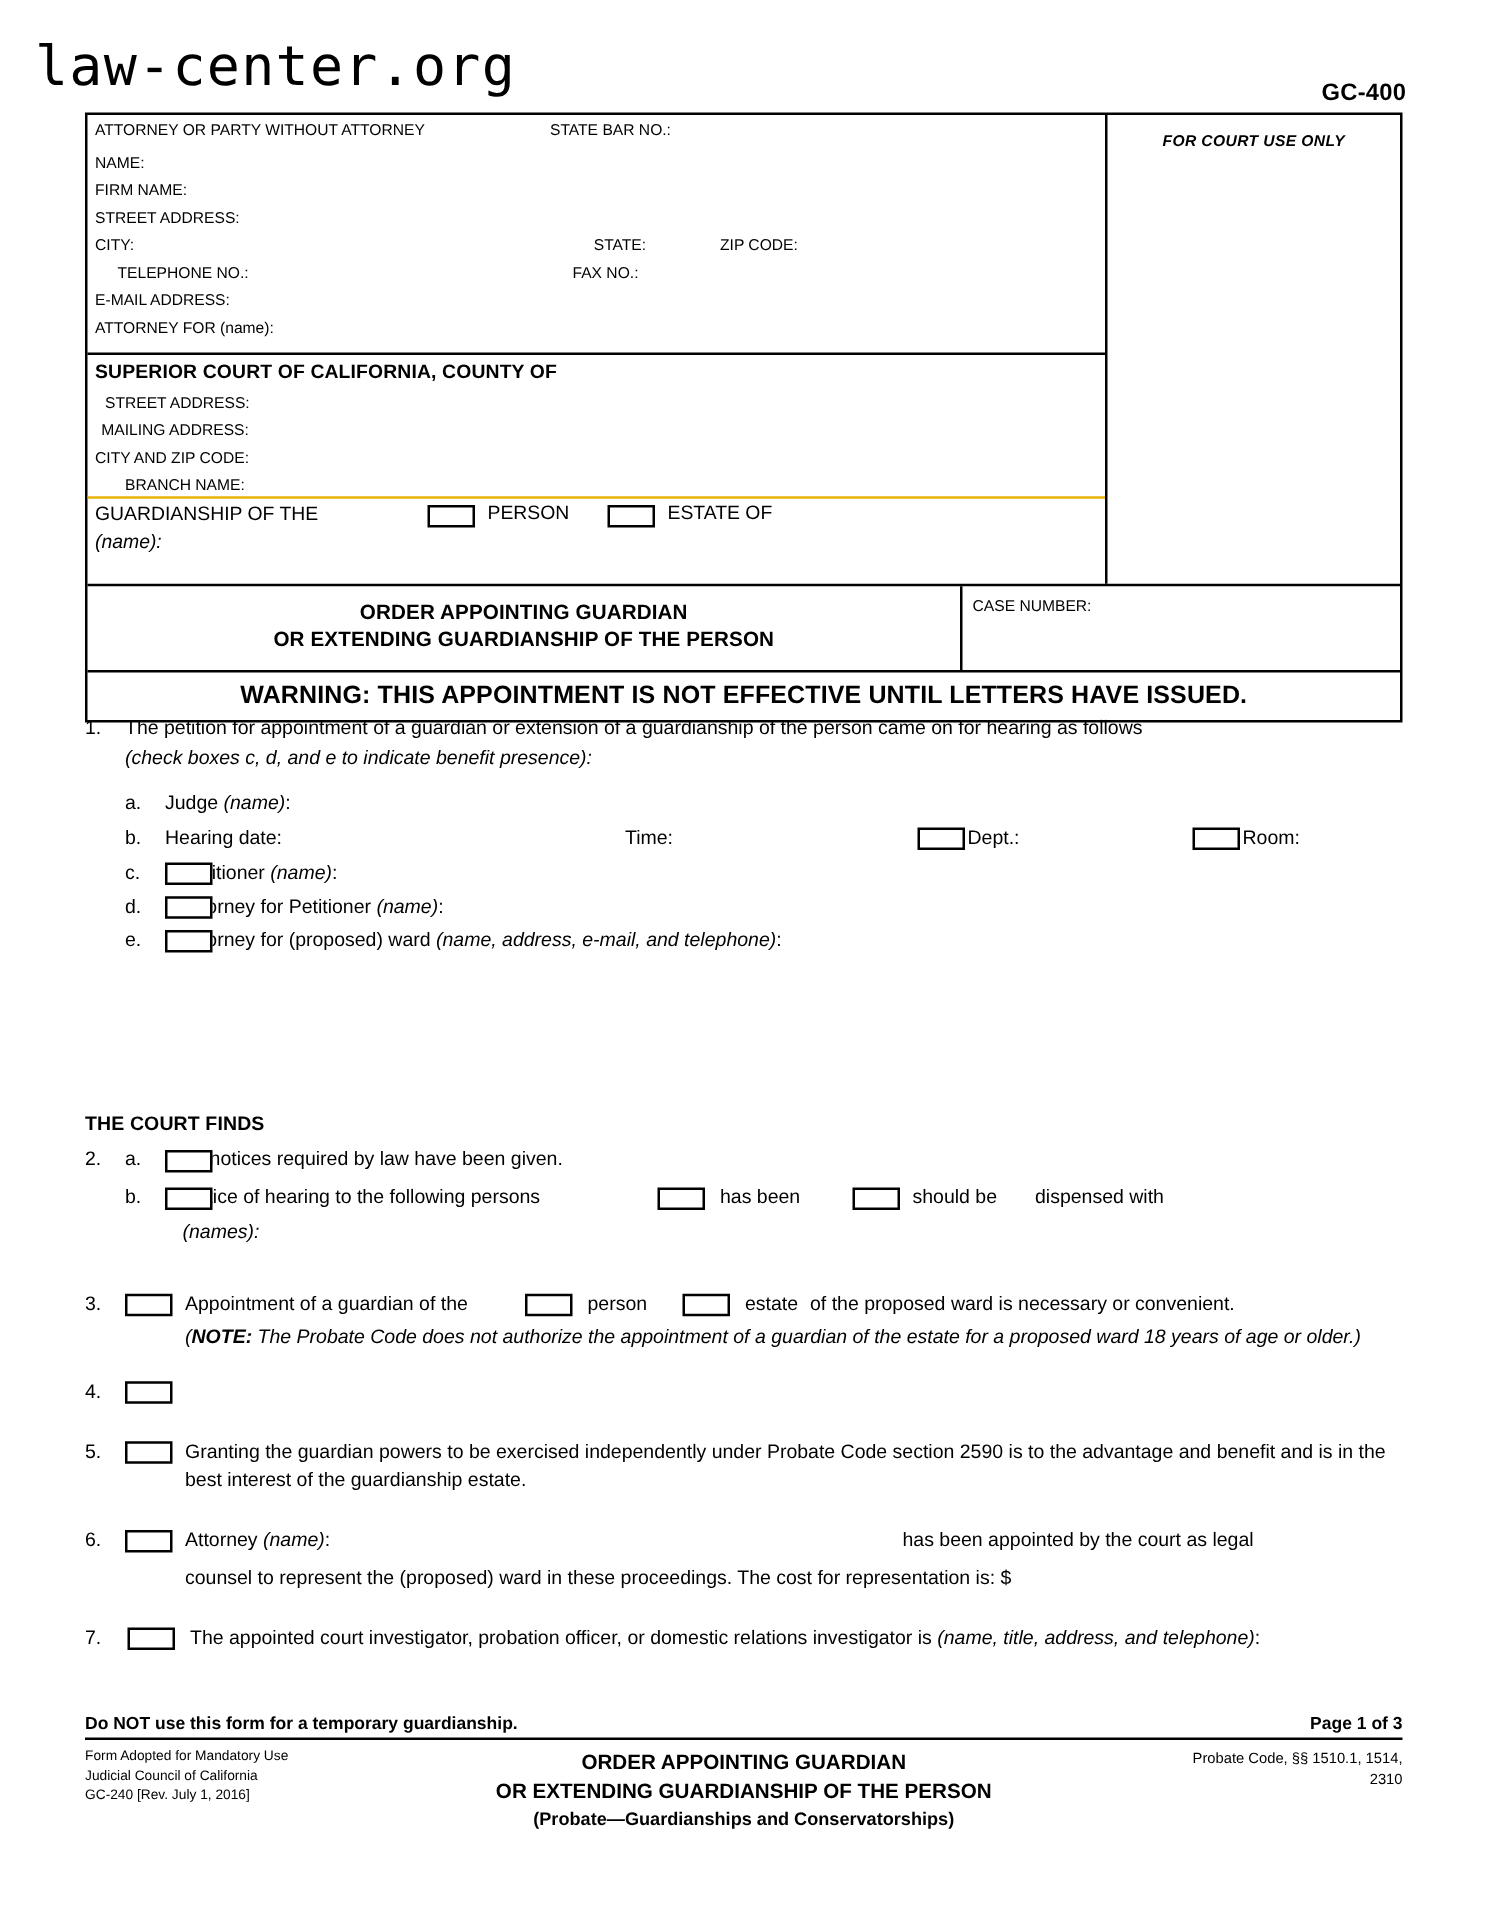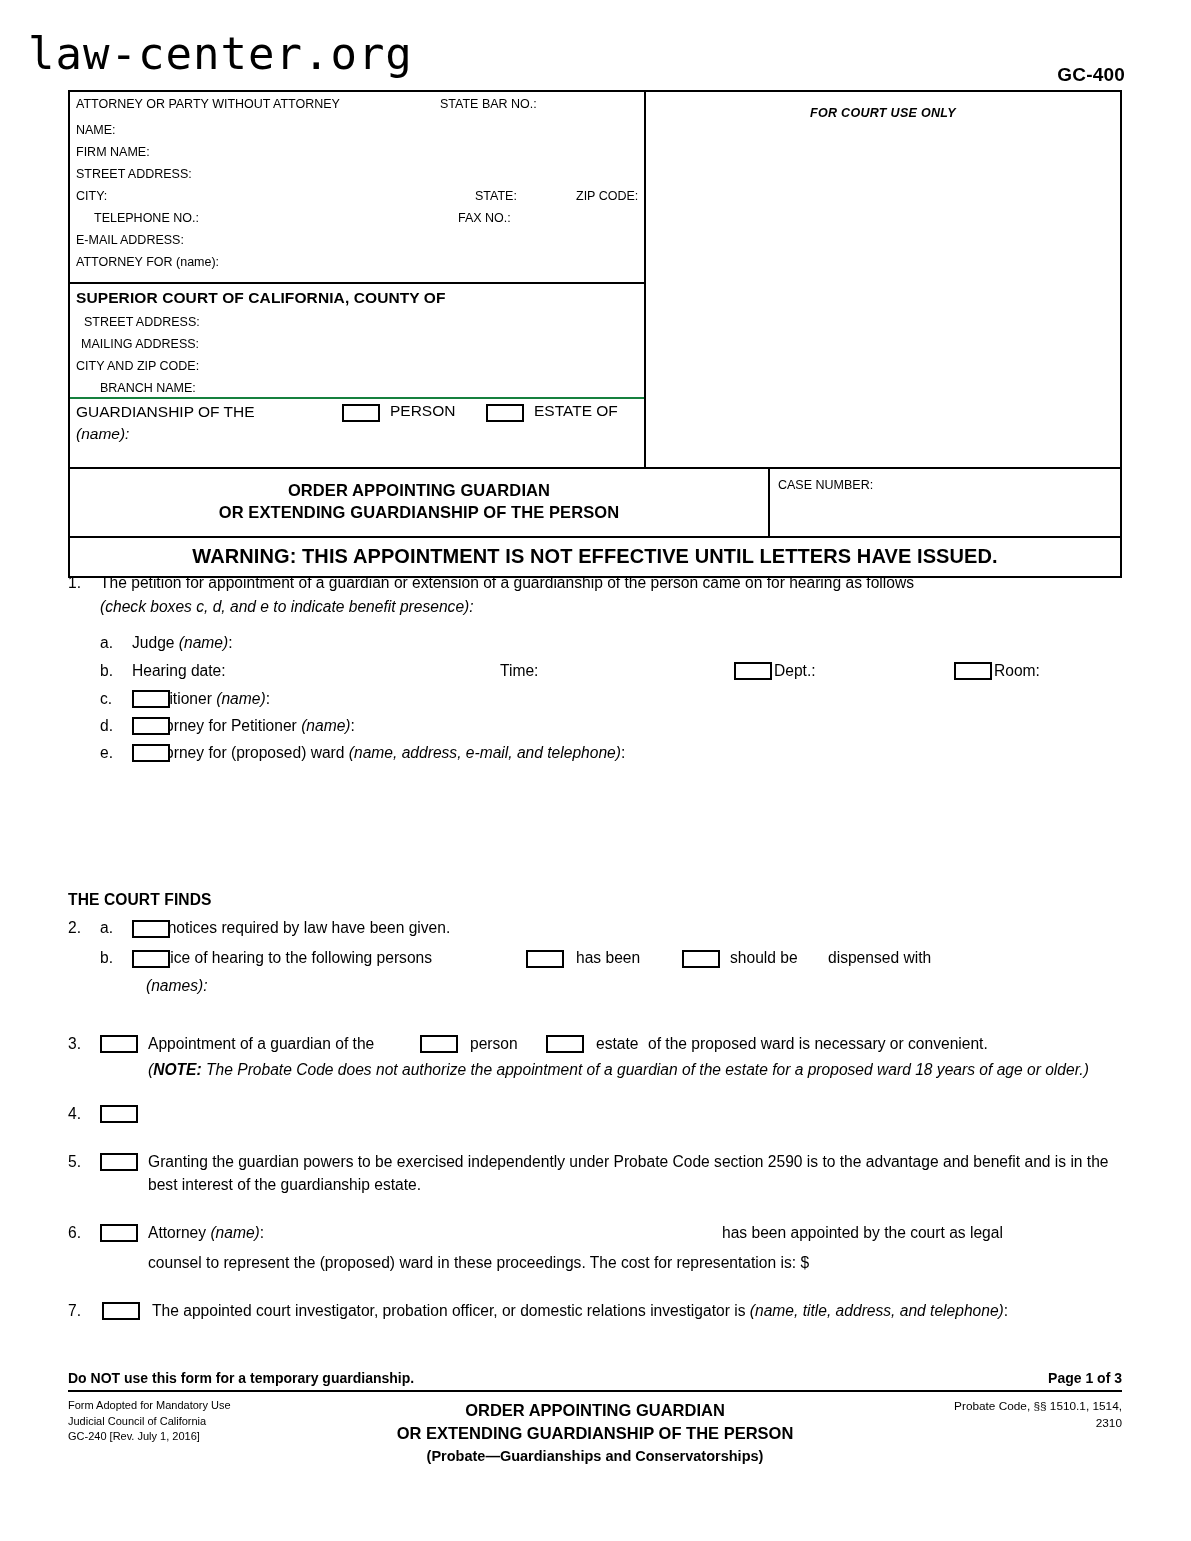--- a/index.html
+++ b/index.html
@@ -45,34 +45,34 @@
   
   .caption {
     position: absolute;
     left: 68px;
     top: 90px;
     width: 1054px;
     border: 2px solid #000;
   }
   .cap-row { display: flex; }
   .cap-left {
-    width: 576px;
+    width: 816px;
     border-right: 2px solid #000;
     position: relative;
   }
   .cap-right {
     flex: 1;
     position: relative;
   }
 
   .attorney-block { padding: 6px 0 7px 0; height: 190px; position: relative; }
   .court-block { padding: 6px 0 7px 0; height: 115px; position: relative;
                  border-top: 2px solid #000; }
   .guardian-block { padding: 8px 0 10px 0; height: 70px; position: relative;
-                 border-top: 2px solid #15803d; }
+                 border-top: 2px solid #eab308; }
 
   .fld { position: absolute; font-size: 12.5px; line-height: 1; white-space: nowrap; }
 
   .courtuse {
     position: absolute;
     top: 14px;
     left: 0; right: 0;
     text-align: center;
     font-size: 12.5px;
     font-weight: bold;

